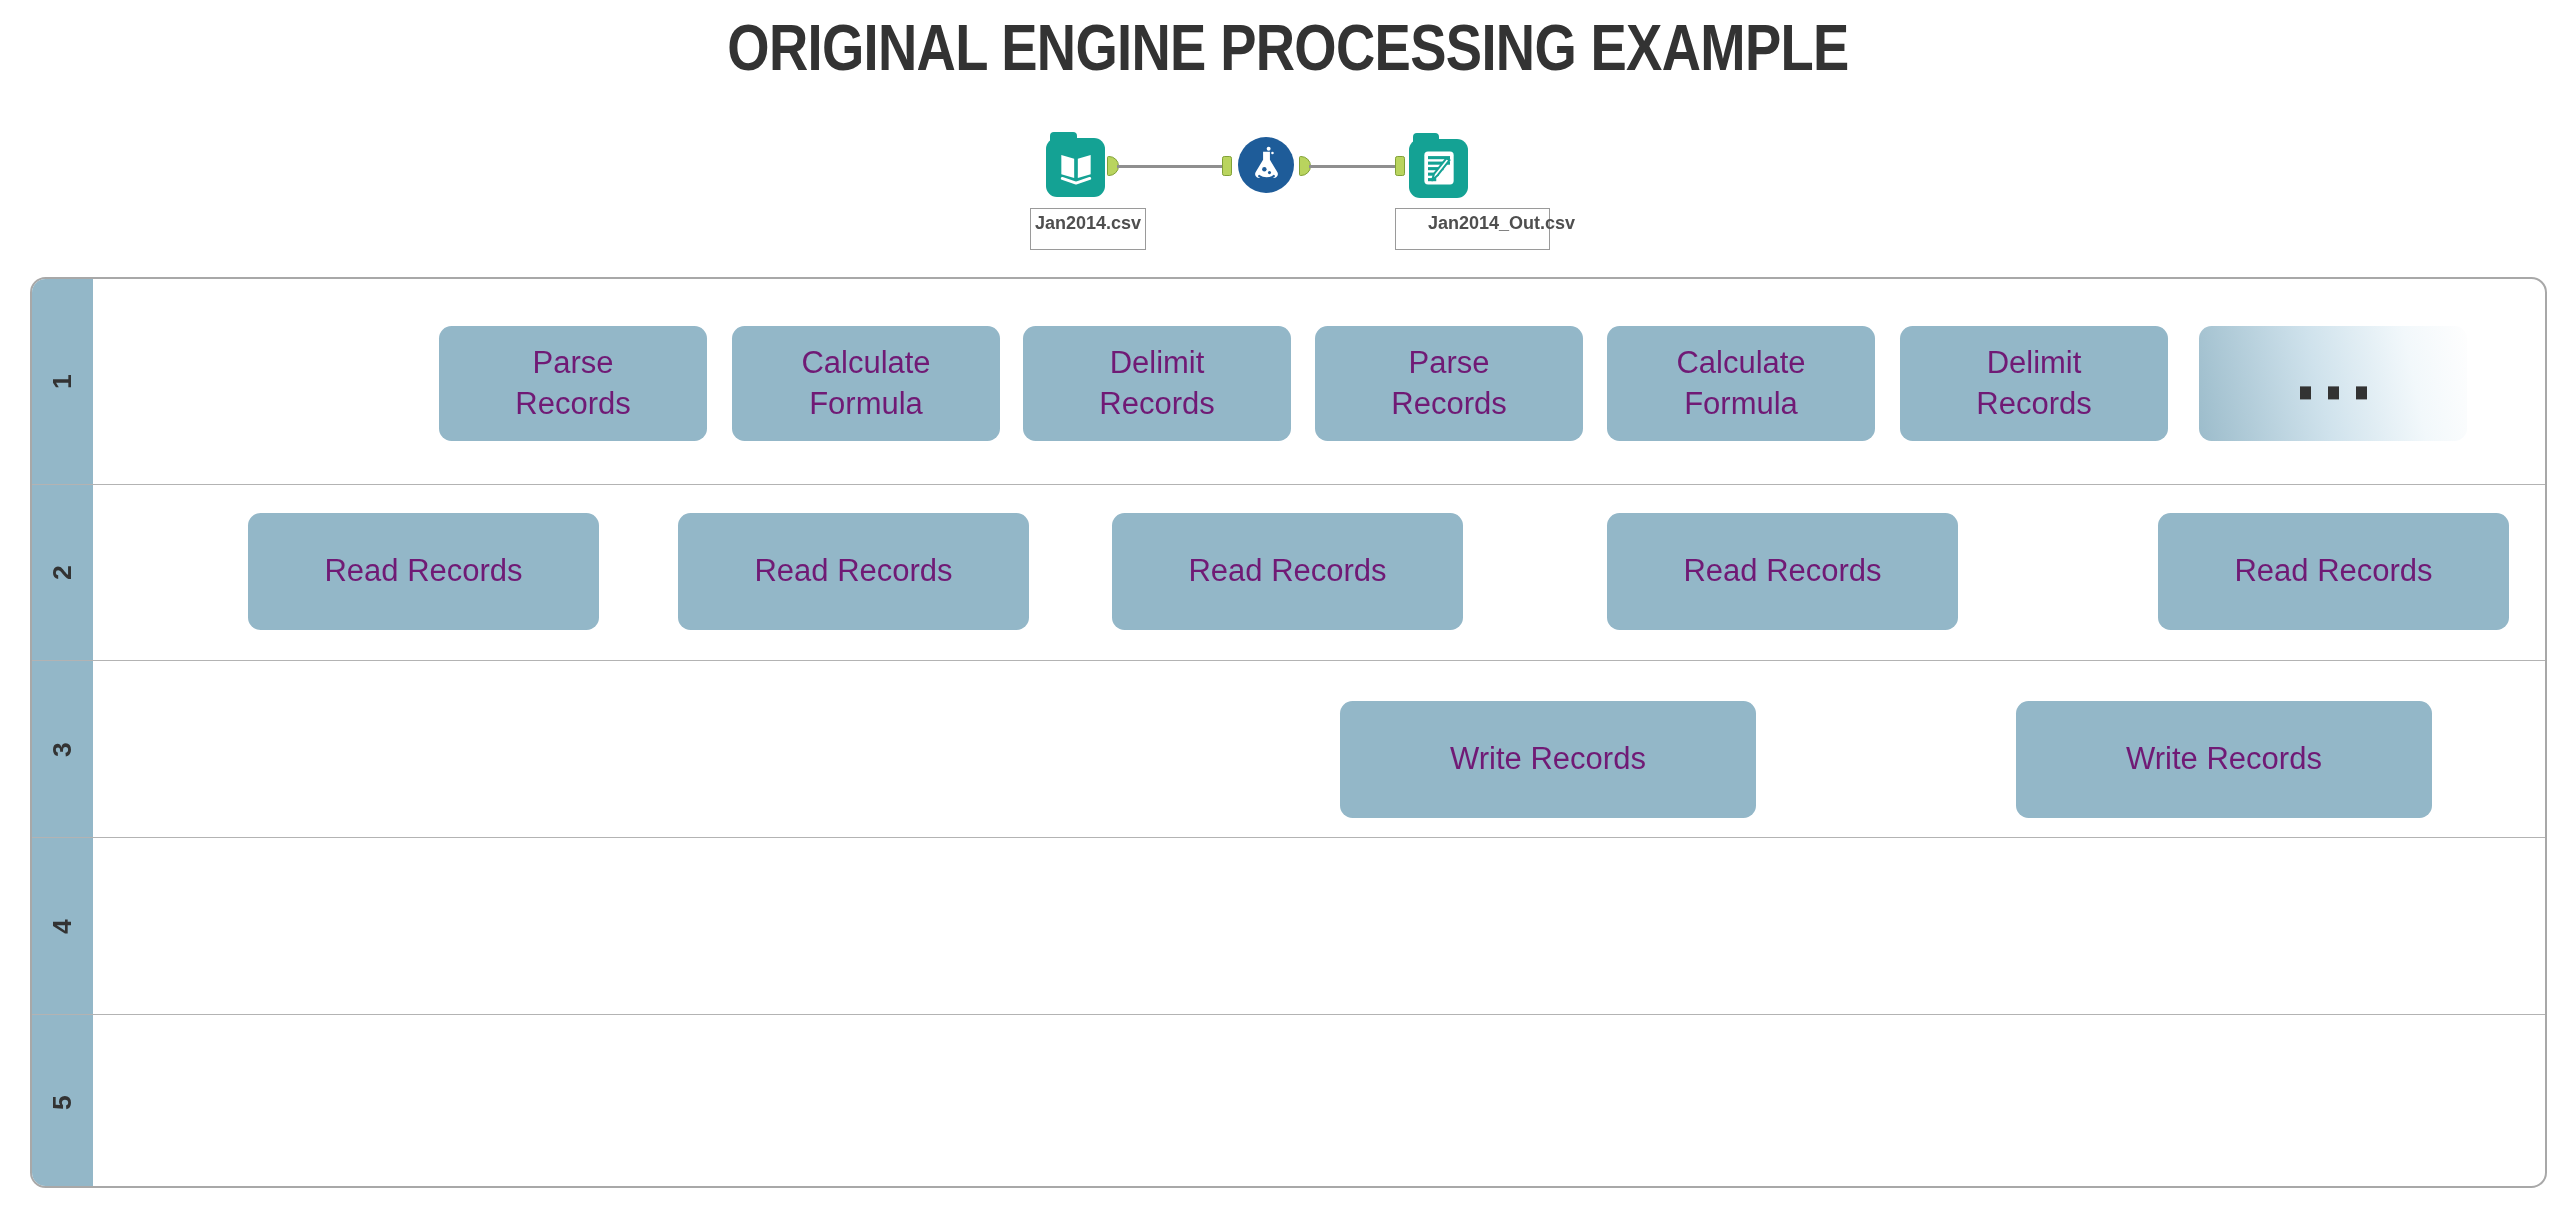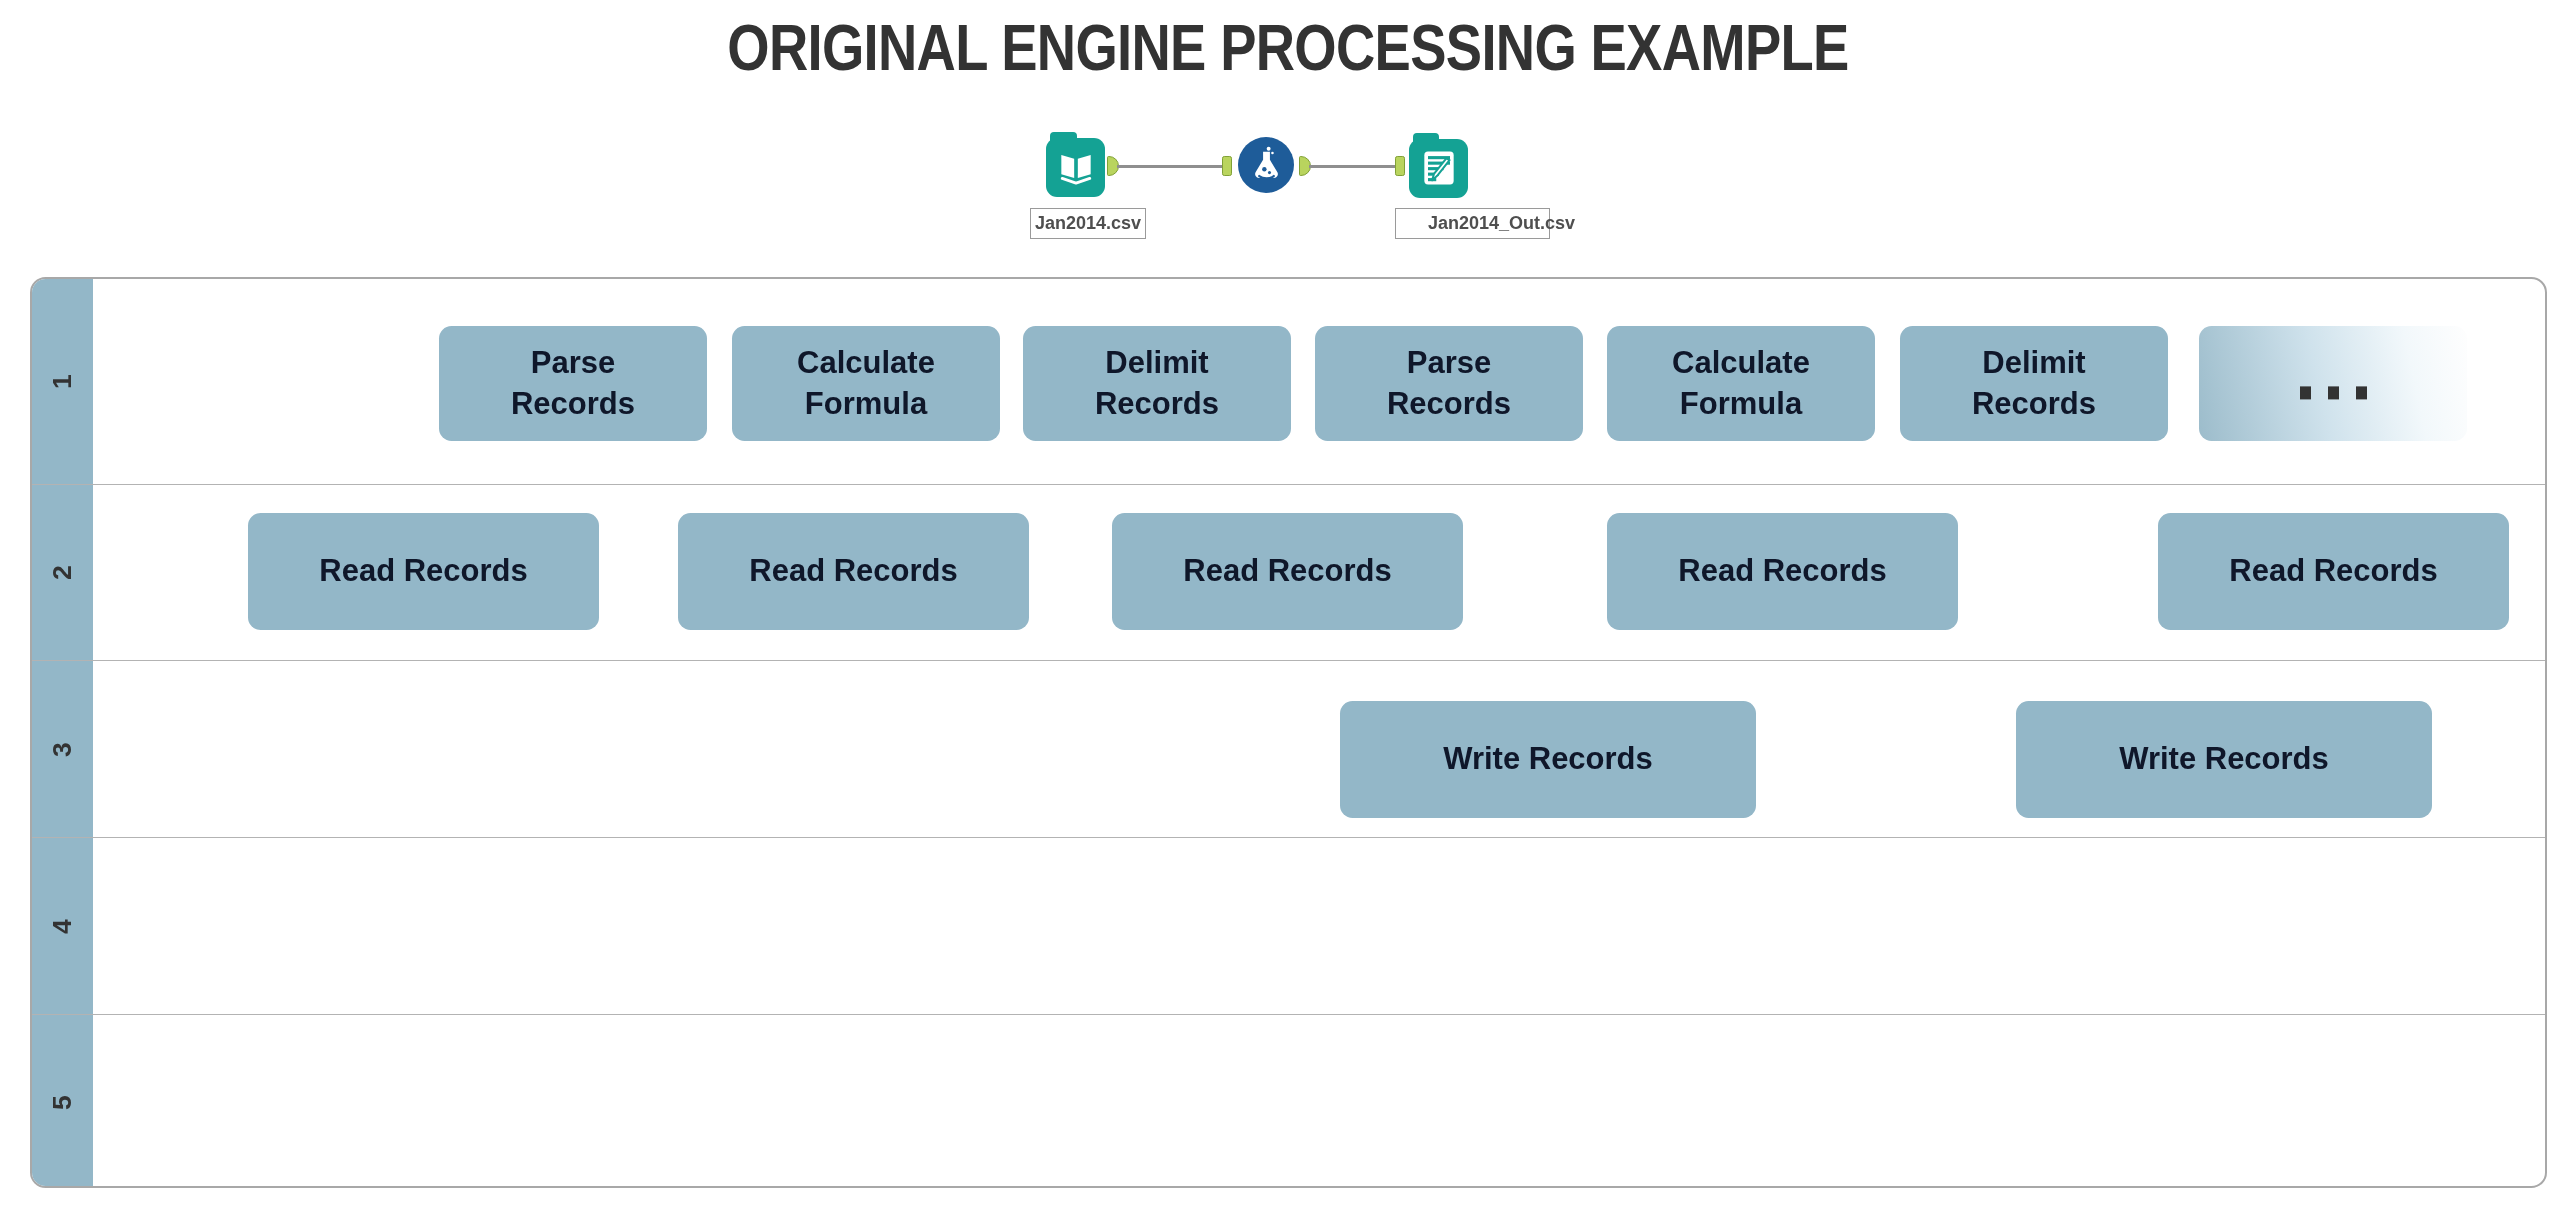--- a/index.html
+++ b/index.html
@@ -17,38 +17,38 @@
         display:flex;align-items:center;justify-content:center;}
   .tool::before{content:"";position:absolute;top:-5.5px;left:3.9px;width:26.5px;height:11px;
         border-radius:3.9px 3.9px 0 0;background:#14a294;}
   .formula{position:absolute;width:56px;height:56px;border-radius:50%;background:#1e5c99;
         display:flex;align-items:center;justify-content:center;}
   .conn-line{position:absolute;top:32px;height:3.1px;background:#8f8f8f;}
   .anchor{position:absolute;top:23.4px;width:11.7px;height:20px;background:#b9d45e;
         border:1.6px solid #81a136;box-sizing:border-box;}
   .anchor.out{border-radius:1.6px 10px 10px 1.6px;}
   .anchor.in{width:10px;border-radius:2.3px;}
-  .file-label{position:absolute;height:31px;box-sizing:border-box;background:#fff;
+  .file-label{position:absolute;height:42px;box-sizing:border-box;background:#fff;
         border:1.6px solid #9a9a9a;color:#4f4f4f;font-weight:bold;font-size:18px;
         line-height:28px;text-align:center;white-space:nowrap;}
 
   
   .swimlanes{position:absolute;left:30px;top:277px;width:2517px;height:911px;
         box-sizing:border-box;border:2.3px solid #a8a8a8;border-radius:15.6px;
         overflow:hidden;background:#fff;}
   .lane{display:flex;box-sizing:border-box;}
   .lane + .lane{border-top:1.6px solid #b3b3b3;}
   .lane-label{flex:0 0 61px;background:#93b7c8;display:flex;align-items:center;
         justify-content:center;}
   .lane-label span{transform:rotate(-90deg);font-size:26.5px;font-weight:bold;color:#333;}
   .lane-body{position:relative;flex:1;}
 
   .node{position:absolute;background:#93b7c8;border-radius:12.5px;box-sizing:border-box;
         display:flex;align-items:center;justify-content:center;text-align:center;
-        font-size:31px;font-weight:bold;color:#0f172a;line-height:1.3;white-space:pre-line;}
+        font-size:31px;font-weight:normal;color:#701a75;line-height:1.3;white-space:pre-line;}
   .node.ghost{background:linear-gradient(78deg,#9cbccb 0%,#cfe2ec 45%,#f2f8fb 78%,#fefefe 100%);}
   .dots{display:flex;gap:17px;transform:translateY(9.4px);}
   .dot{width:11px;height:12.5px;background:#333;}
 </style>
 </head>
 <body>
 
 <div id="page">
 
   <div class="title">ORIGINAL ENGINE PROCESSING EXAMPLE</div>

